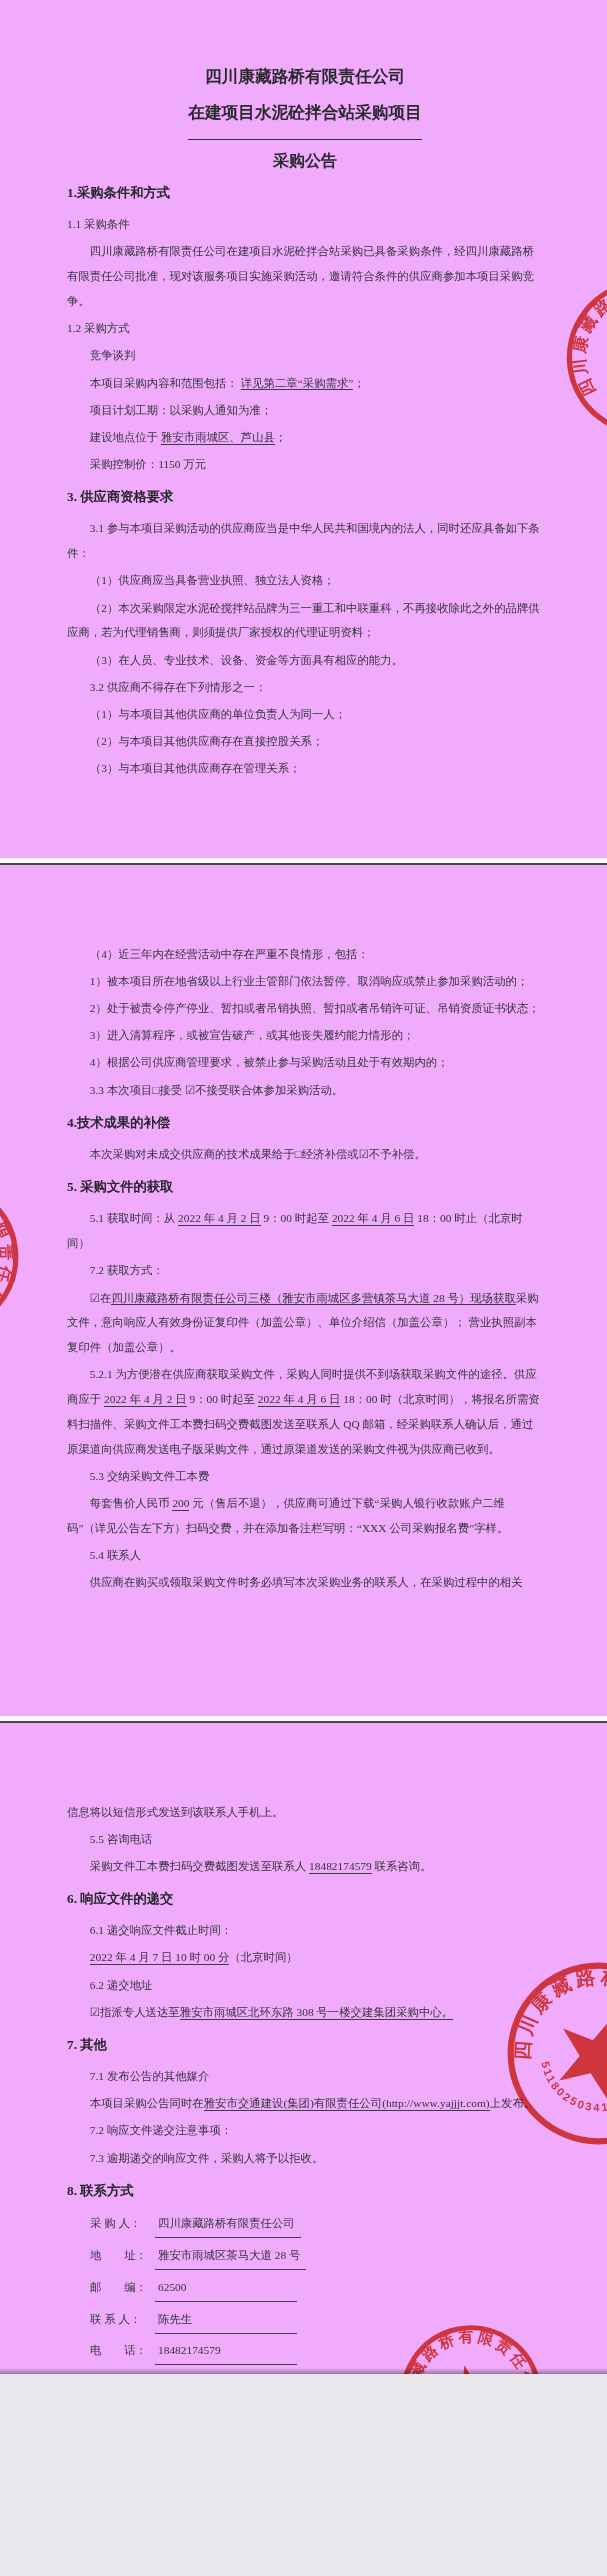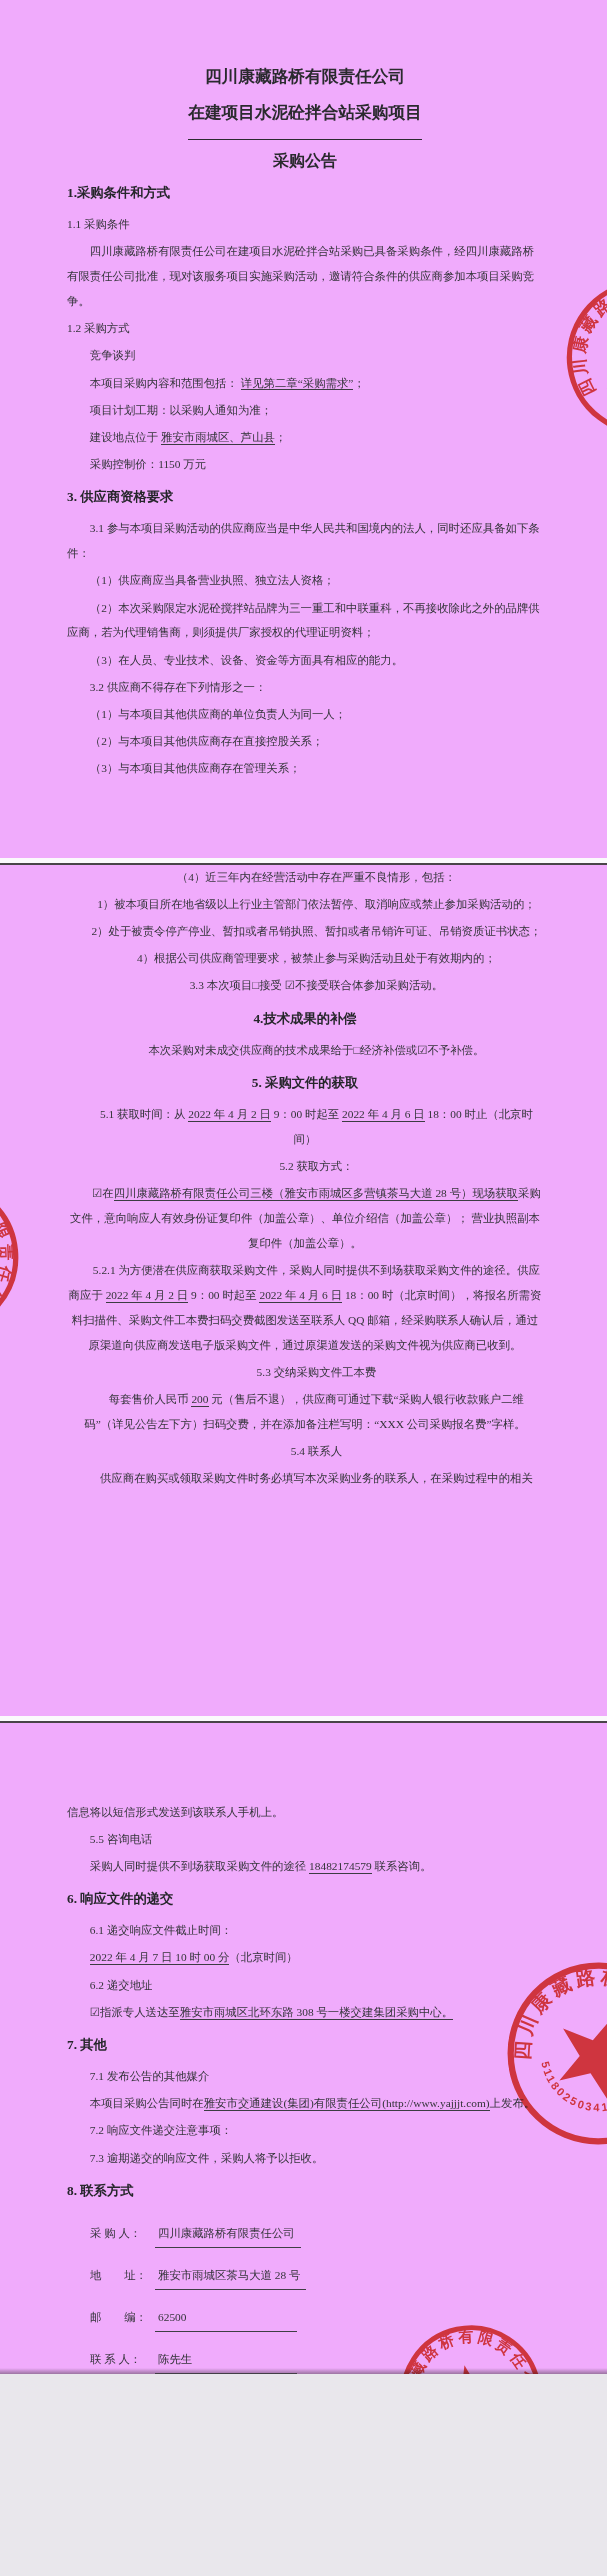--- a/index.html
+++ b/index.html
@@ -13,21 +13,21 @@
   .page{
     position:relative;
     width:607px;
     background:#f0abfc;
     overflow:hidden;
     box-sizing:border-box;
     padding-left:67px;
     padding-right:64px;
   }
   .pg1{height:858px;padding-top:65px;}
-  .pg2{height:851px;text-align:center;}
+  .pg2{height:851px;padding-top:77px;}
   .pg3{height:651px;padding-top:77px;}
   .pg3::after{content:"";position:absolute;left:0;right:0;bottom:0;height:5.3px;
     background:linear-gradient(180deg,rgba(0,0,0,0),rgba(72,62,72,.5));}
   .seam{height:6.8px;background:#fbfafc;border-bottom:2.3px solid #4a4449;box-sizing:border-box;}
 
   .t1,.t2,.t3{
     font-family:"Liberation Sans","DejaVu Sans",sans-serif;
     font-weight:bold;color:#2a2a2e;text-align:center;
     font-size:16.7px;line-height:1.45;margin:0 0 7.6px;
   }
@@ -39,21 +39,21 @@
     font-family:Liberation Serif, serif;
     font-weight:bold;color:#26262b;
     font-size:13.3px;line-height:1.5;
     margin:10.6px 0 9px;
   }
   .p{font-size:11.4px;line-height:2.18;margin:0 0 2.3px;text-indent:2em;}
   .pn{text-indent:0;}
   .u{border-bottom:0.8px solid #3c3c42;padding-bottom:0.8px;}
 
   .crow{margin:0 0 3.8px;padding-left:23px;font-size:11.4px;line-height:2.3;}
-  .clabel{display:inline-block;min-width:65px;margin-top:10px;}
+  .clabel{display:inline-block;min-width:65px;}
   .cvalue{display:inline-block;min-width:133px;border-bottom:0.8px solid #3f3f45;
           padding:0 6px 0.8px 3px;}
 
   .sign{position:absolute;top:654px;left:342px;width:220px;text-align:center;
         font-size:11.8px;z-index:1;color:#2e2e33;}
   .sign-date{margin-top:20px;letter-spacing:1.5px;}
 
   .stamp-slot{position:absolute;pointer-events:none;mix-blend-mode:multiply;opacity:.9;z-index:2;}
   .stamp-slot svg{width:100%;height:100%;display:block;}
   .stamp-p1{top:275px;left:562px;width:165px;height:165px;transform:rotate(-8deg);}
@@ -108,29 +108,30 @@
 </svg>
       </div>
   </section>
 
   <div class="seam"></div>
 
   <section class="page pg2">
     <p class="p">（4）近三年内在经营活动中存在严重不良情形，包括：</p>
     <p class="p">1）被本项目所在地省级以上行业主管部门依法暂停、取消响应或禁止参加采购活动的；</p>
     <p class="p">2）处于被责令停产停业、暂扣或者吊销执照、暂扣或者吊销许可证、吊销资质证书状态；</p>
+    <p class="p">3）进入清算程序，或被宣告破产，或其他丧失履约能力情形的；</p>
     <p class="p">4）根据公司供应商管理要求，被禁止参与采购活动且处于有效期内的；</p>
     <p class="p">3.3 本次项目□接受 ☑不接受联合体参加采购活动。</p>
 
     <h4 class="h">4.技术成果的补偿</h4>
     <p class="p">本次采购对未成交供应商的技术成果给于□经济补偿或☑不予补偿。</p>
 
     <h4 class="h">5. 采购文件的获取</h4>
     <p class="p"><span>5.1 获取时间：从 </span><span class="u">2022 年 4 月 2 日</span><span> 9：00 时起至 </span><span class="u">2022 年 4 月 6 日</span><span> 18：00 时止（北京时间）</span></p>
-    <p class="p">5.2 获取方式：</p>
+    <p class="p">7.2 获取方式：</p>
     <p class="p"><span>☑在</span><span class="u">四川康藏路桥有限责任公司三楼（雅安市雨城区多营镇茶马大道 28 号）现场获取</span><span>采购文件，意向响应人有效身份证复印件（加盖公章）、单位介绍信（加盖公章）； 营业执照副本复印件（加盖公章）。</span></p>
     <p class="p"><span>5.2.1 为方便潜在供应商获取采购文件，采购人同时提供不到场获取采购文件的途径。供应商应于 </span><span class="u">2022 年 4 月 2 日</span><span> 9：00 时起至 </span><span class="u">2022 年 4 月 6 日</span><span> 18：00 时（北京时间），将报名所需资料扫描件、采购文件工本费扫码交费截图发送至联系人 QQ 邮箱，经采购联系人确认后，通过原渠道向供应商发送电子版采购文件，通过原渠道发送的采购文件视为供应商已收到。</span></p>
     <p class="p">5.3 交纳采购文件工本费</p>
     <p class="p"><span>每套售价人民币 </span><span class="u">200</span><span> 元（售后不退），供应商可通过下载“采购人银行收款账户二维码”（详见公告左下方）扫码交费，并在添加备注栏写明：“XXX 公司采购报名费”字样。</span></p>
     <p class="p">5.4 联系人</p>
     <p class="p">供应商在购买或领取采购文件时务必填写本次采购业务的联系人，在采购过程中的相关</p>
 
     <div class="stamp-slot stamp-p2">
         <svg viewBox="0 0 200 200" xmlns="http://www.w3.org/2000/svg" style="display: block;">
   <circle cx="100" cy="100" r="91" fill="none" stroke-width="6.5" stroke="#d93a2b"></circle>
@@ -146,21 +147,21 @@
   </text>
 </svg>
       </div>
   </section>
 
   <div class="seam"></div>
 
   <section class="page pg3">
     <p class="p pn">信息将以短信形式发送到该联系人手机上。</p>
     <p class="p">5.5 咨询电话</p>
-    <p class="p"><span>采购人同时提供不到场获取采购文件的途径 </span><span class="u">18482174579</span><span> 联系咨询。</span></p>
+    <p class="p"><span>采购文件工本费扫码交费截图发送至联系人 </span><span class="u">18482174579</span><span> 联系咨询。</span></p>
 
     <h4 class="h">6. 响应文件的递交</h4>
     <p class="p">6.1 递交响应文件截止时间：</p>
     <p class="p"><span></span><span class="u">2022 年 4 月 7 日 10 时 00 分</span><span>（北京时间）</span></p>
     <p class="p">6.2 递交地址</p>
     <p class="p"><span>☑指派专人送达至</span><span class="u">雅安市雨城区北环东路 308 号一楼交建集团采购中心。</span></p>
 
     <h4 class="h">7. 其他</h4>
     <p class="p">7.1 发布公告的其他媒介</p>
     <p class="p"><span>本项目采购公告同时在</span><span class="u">雅安市交通建设(集团)有限责任公司(http://www.yajjjt.com)</span><span>上发布。</span></p>

